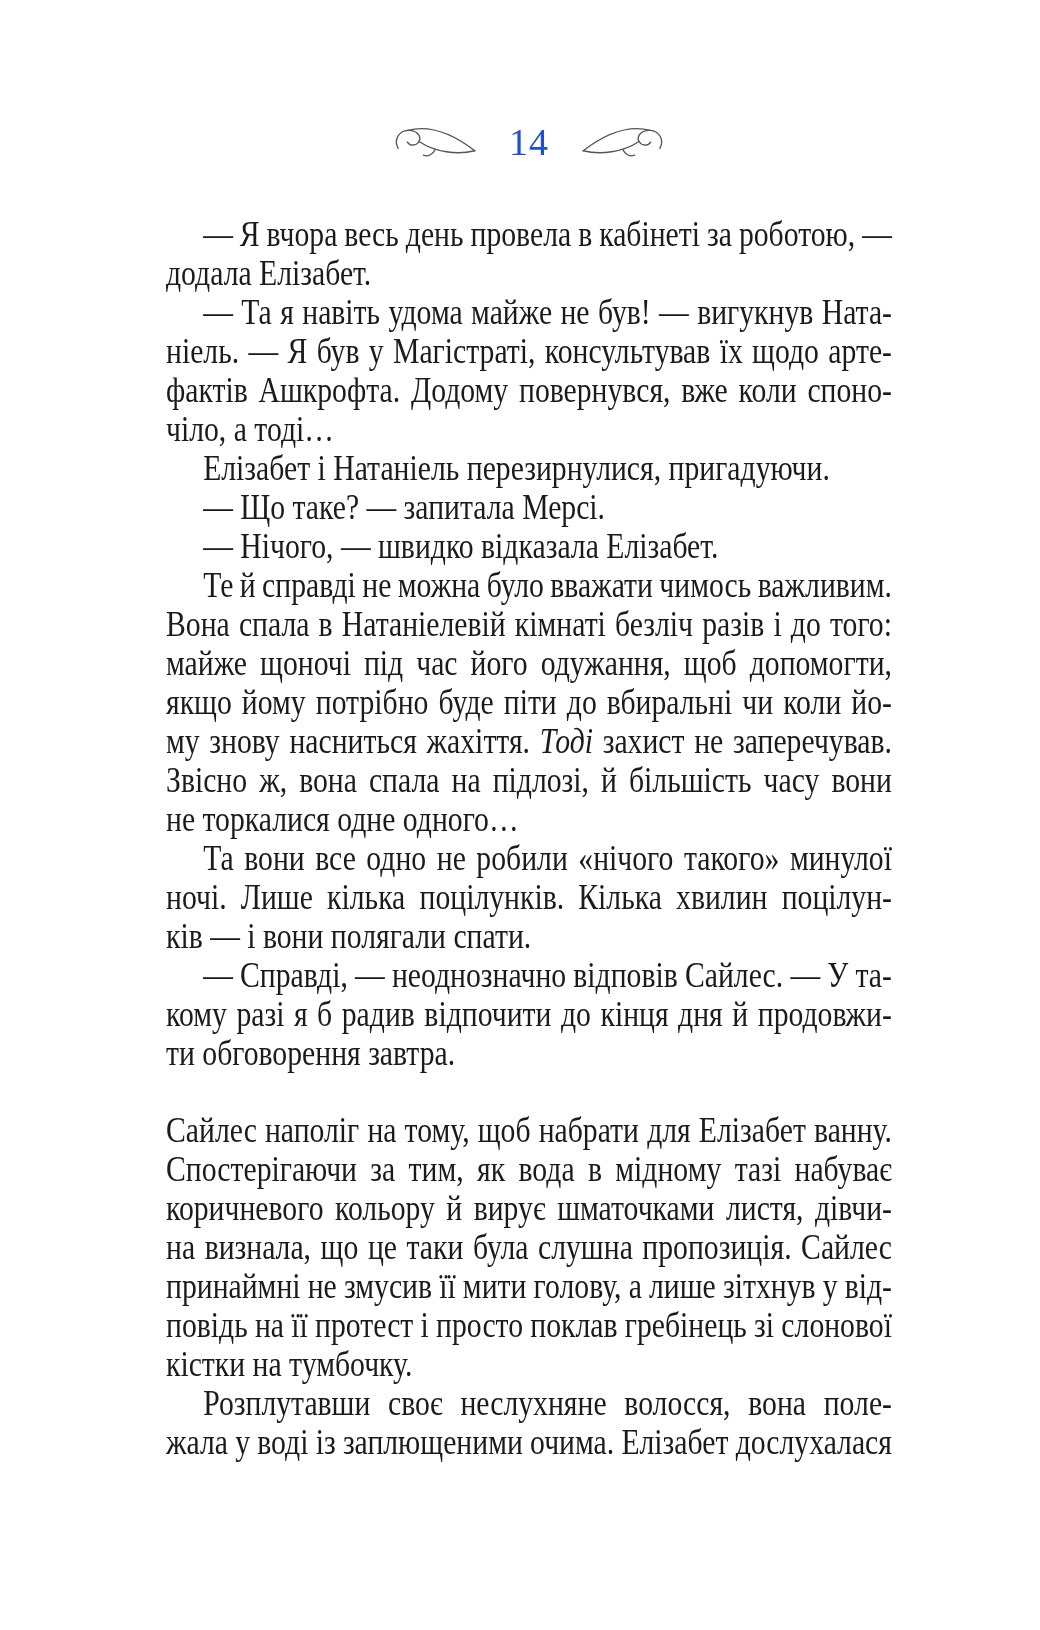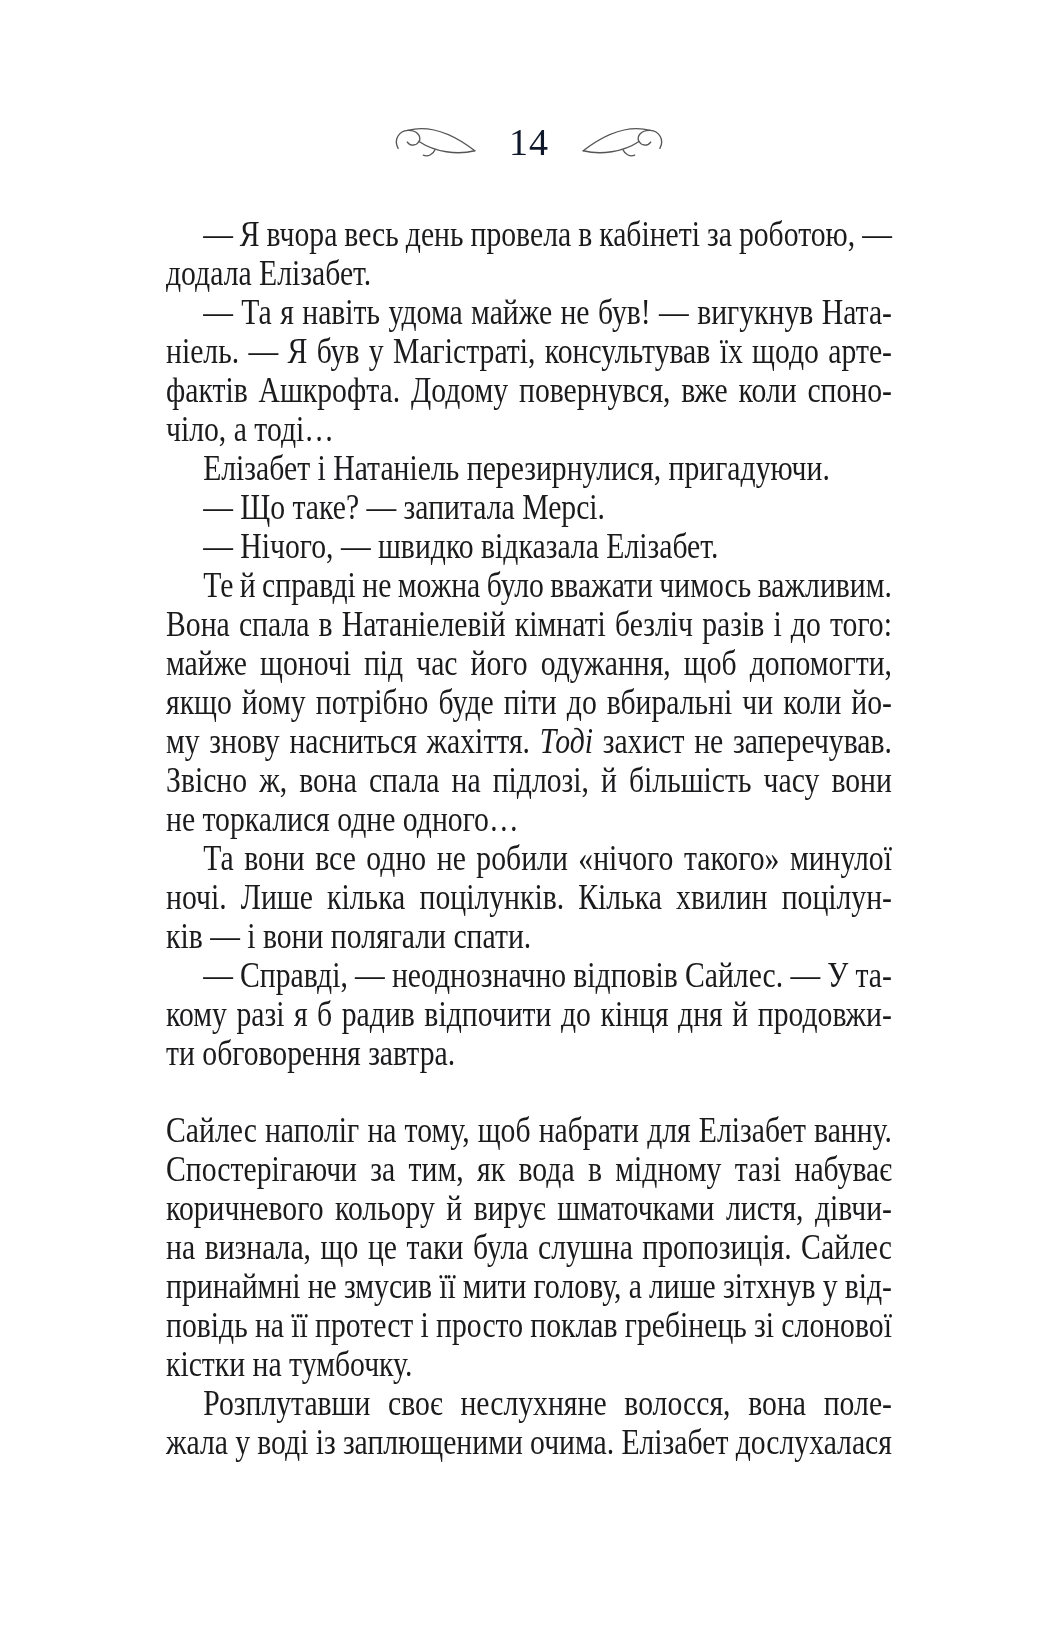--- a/index.html
+++ b/index.html
@@ -10,21 +10,21 @@
     color:#1b1b1d;
     overflow:hidden;
   }
   .page{position:absolute;inset:0;}
   
   .page-header{
     position:absolute;left:166px;top:120px;width:726px;height:44px;
     display:flex;align-items:center;justify-content:center;gap:30px;
   }
   .page-number{
-    font-size:38px;line-height:44px;color:#0f172a;letter-spacing:1px;
+    font-size:38px;line-height:44px;color:#1d4ed8;letter-spacing:1px;
   }
   .flourish{width:88px;height:33px;flex:0 0 auto;}
   .flourish.mirrored{transform:scaleX(-1);}
   
   .text-area{
     position:absolute;left:166px;top:215px;width:726px;
   }
   .condensed{
     width:880px;
     transform:scaleX(0.825);

